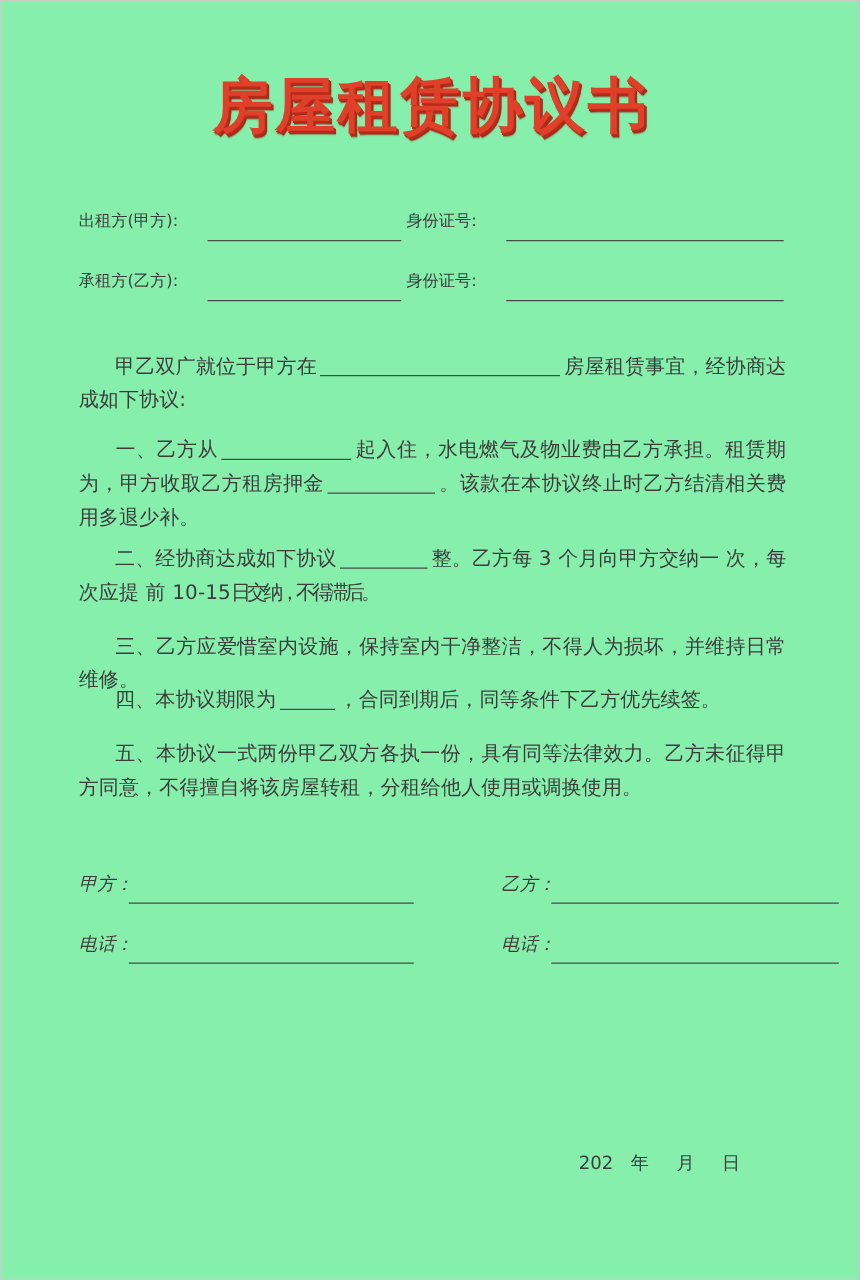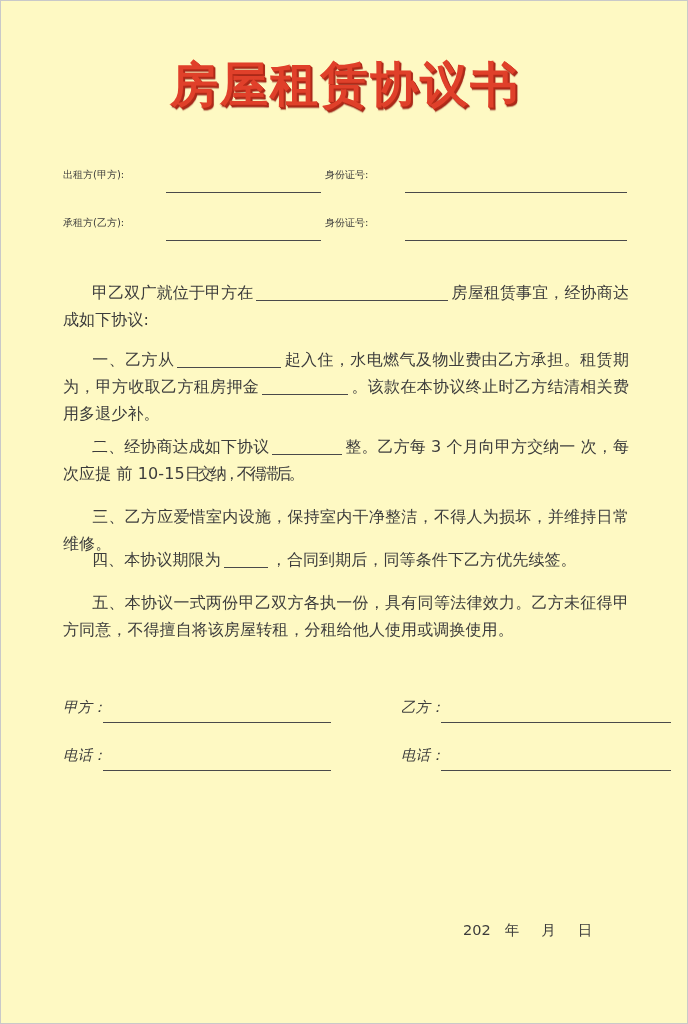--- a/index.html
+++ b/index.html
@@ -8,21 +8,21 @@
     padding: 0;
     background: #ffffff;
   }
   body {
     font-family: "DejaVu Sans", "Liberation Sans", sans-serif;
   }
   .page {
     position: relative;
     width: 688px;
     height: 1024px;
-    background: #fef9c3;
+    background: #86efac;
     box-sizing: border-box;
     border: 1px solid #c9c9c9;
     overflow: hidden;
   }
 
   
   .title-wrap {
     position: absolute;
     top: 52px;
     left: 0;
@@ -42,21 +42,21 @@
        2px 3px 1px rgba(140,30,18,0.55);
     white-space: nowrap;
   }
 
   
   .party-row {
     position: absolute;
     left: 62px;
     width: 566px;
     height: 26px;
-    font-size: 10px;
+    font-size: 13px;
     color: #3c3c3c;
   }
   .party-row .lbl {
     position: absolute;
     top: 0;
     white-space: nowrap;
   }
   .party-row .lbl.left  { left: 0; }
   .party-row .lbl.right { left: 262px; }
 

